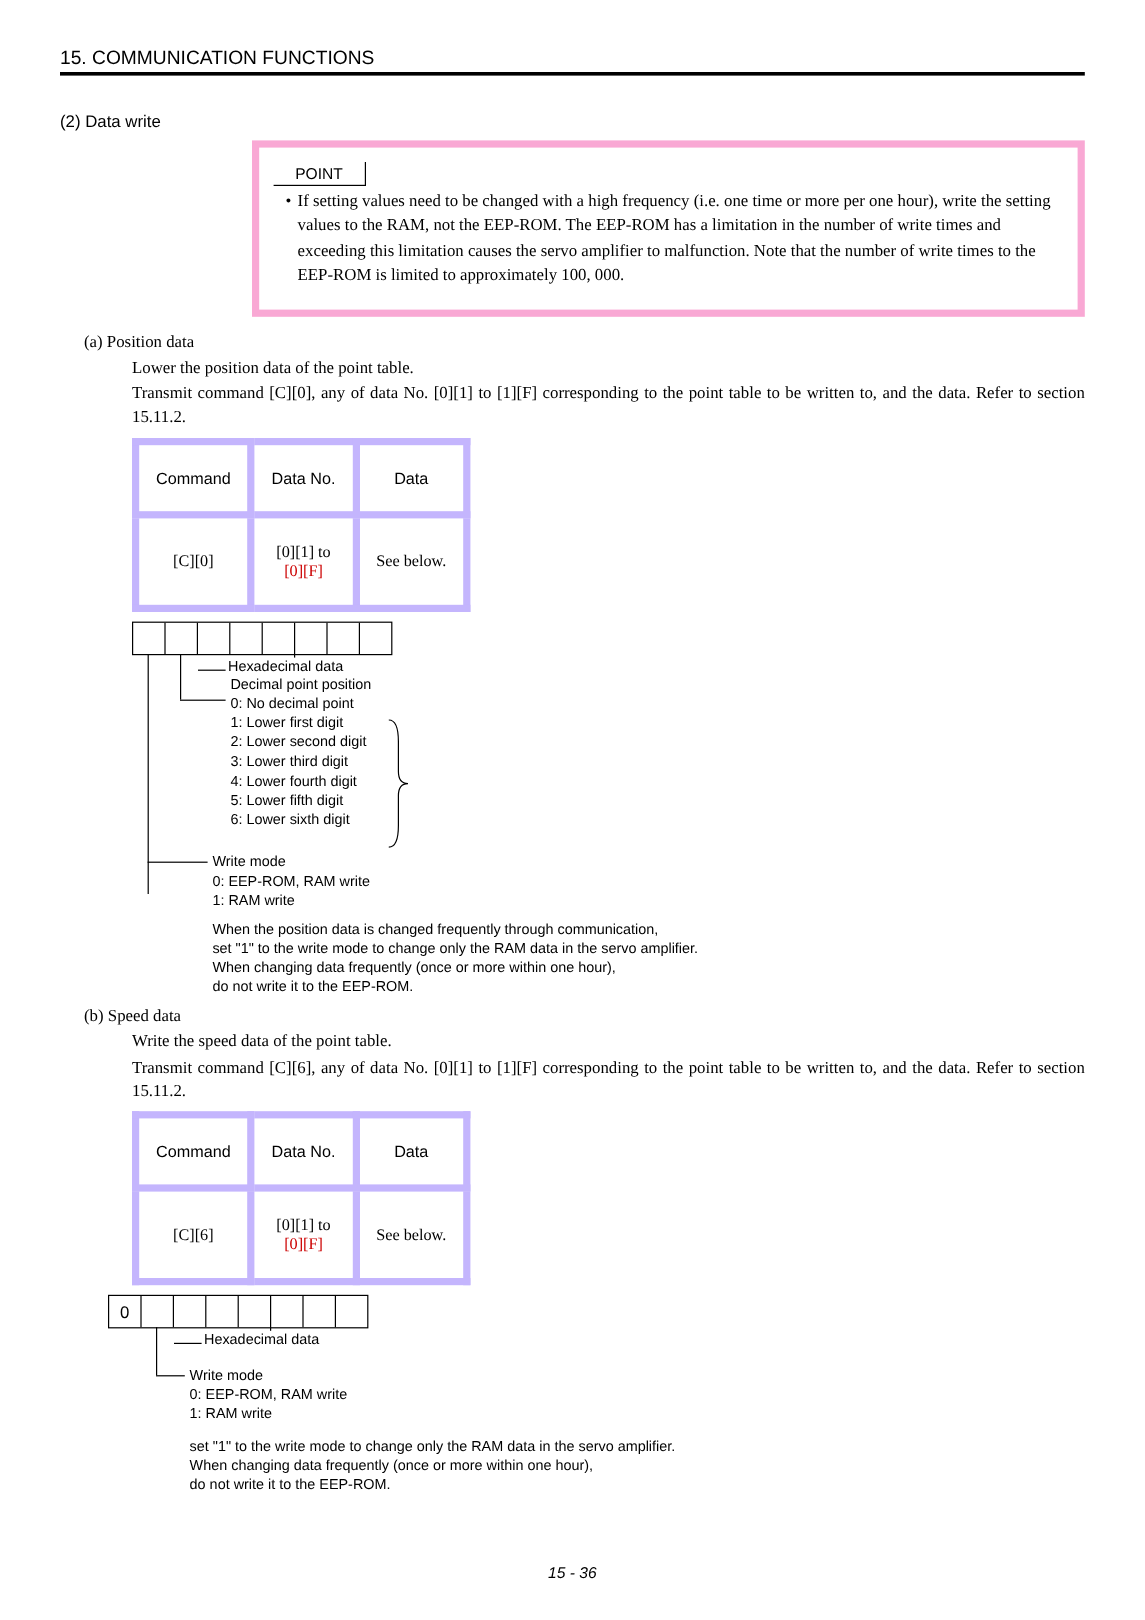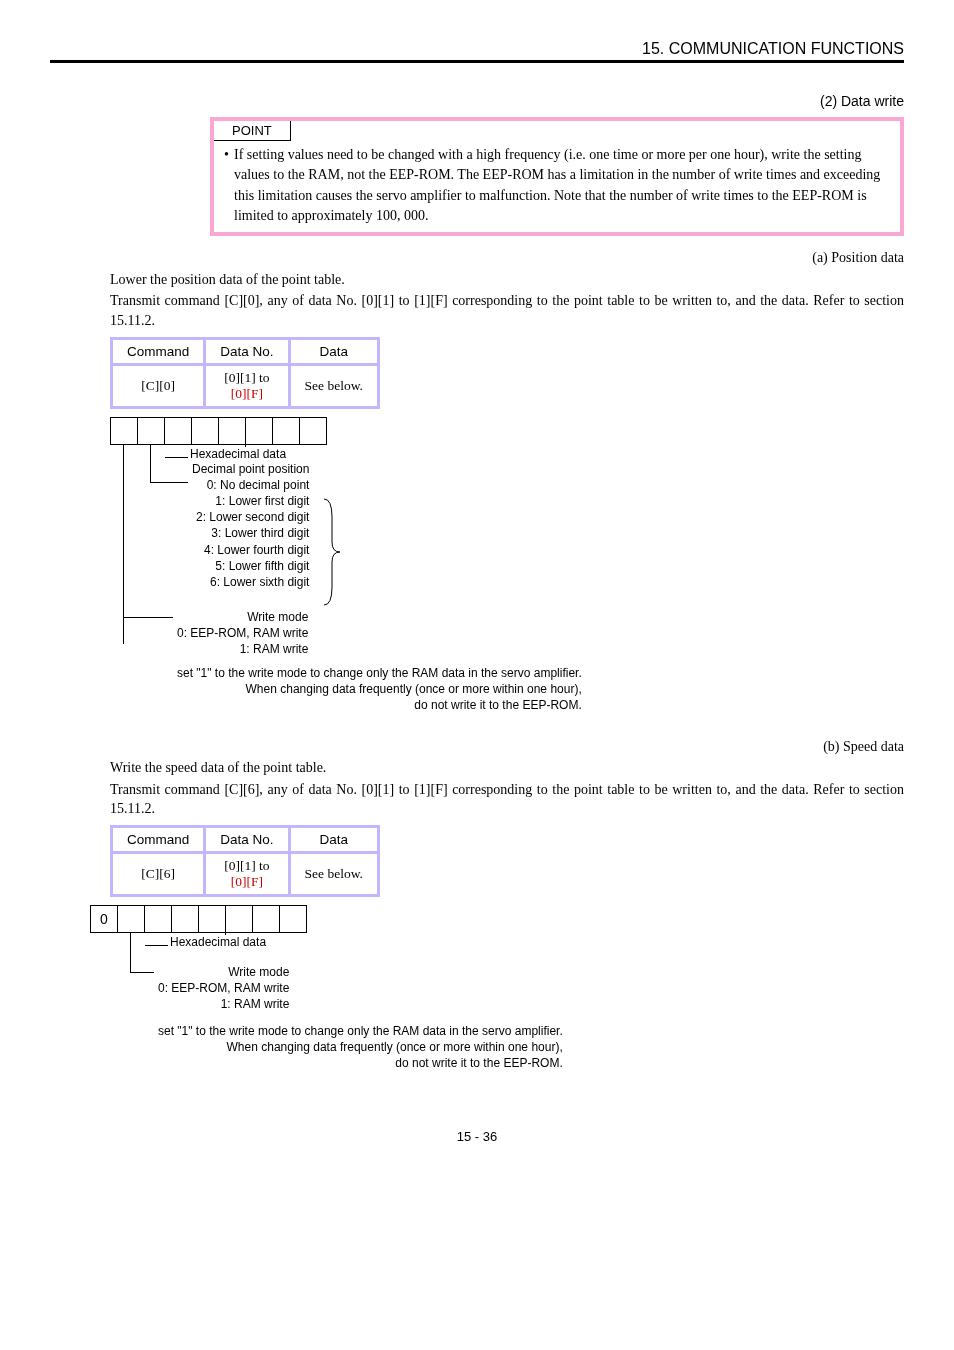--- a/index.html
+++ b/index.html
@@ -7,40 +7,39 @@
     font-size: 14px;
     color: #000;
     background: #fff;
     margin: 0;
     padding: 40px 50px;
     width: 954px;
     box-sizing: border-box;
   }
   .sans {
     font-family: Arial, Helvetica, sans-serif;
-    text-align: right;
   }
   .section-header {
     font-size: 16px;
     margin-bottom: 2px;
   }
   .thick-rule {
     border: none;
     border-top: 3px solid #000;
     margin: 0 0 30px 0;
   }
   .sub-heading {
     margin: 0 0 8px 0;
     font-size: 14px;
   }
   .point-box {
-    border: 4px solid #f9a8d4;
+    border: 6px solid #f9a8d4;
     margin-left: 160px;
     margin-bottom: 12px;
-    padding: 0;
+    padding: 12px;
   }
   .point-label-row {
     display: flex;
   }
   .point-label {
     border-right: 1px solid #000;
     border-bottom: 1px solid #000;
     padding: 2px 18px;
     font-size: 13px;
   }
@@ -53,33 +52,33 @@
     display: flex;
   }
   .point-body .bullet .dot {
     width: 10px;
     flex: 0 0 10px;
   }
   .para {
     margin: 2px 0;
     line-height: 1.4;
   }
-  .indent1 { margin-left: 20px; text-align: right; }
+  .indent1 { margin-left: 20px; }
   .indent2 { margin-left: 60px; }
   .justify { text-align: justify; }
 
   table.cmd {
     border-collapse: collapse;
     margin-left: 60px;
     margin-top: 6px;
     margin-bottom: 8px;
   }
   table.cmd th, table.cmd td {
-    border: 3px solid #c4b5fd;
-    padding: 4px 14px;
+    border: 6px solid #c4b5fd;
+    padding: 20px 14px;
     text-align: center;
     font-weight: normal;
     font-size: 13.5px;
   }
   table.cmd th { font-family: Arial, sans-serif; }
 
   .diagram {
     margin-left: 60px;
     position: relative;
   }
@@ -104,20 +103,21 @@
     font-family: Arial, sans-serif;
     font-size: 12px;
     line-height: 1.35;
     width: 330px;
   }
   .page-num {
     text-align: center;
     font-family: Arial, sans-serif;
     font-size: 13px;
     margin-top: 24px;
+    font-style: italic;
   }
 </style>
 </head>
 <body>
 
 <div class="section-header sans">15. COMMUNICATION FUNCTIONS</div>
 <hr class="thick-rule">
 
 <div class="sub-heading sans">(2) Data write</div>
 
@@ -193,20 +193,21 @@
   </div>
 
   <div style="position:absolute;left:13px;top:200px;width:50px;border-top:1px solid #000;"></div>
   <div class="sans" style="position:absolute;left:67px;top:192px;font-size:12px;line-height:1.35;">
     <div class="title">Write mode</div>
     <div class="item">0: EEP-ROM, RAM write</div>
     <div class="item">1: RAM write</div>
   </div>
 
   <div class="sans" style="position:absolute;left:67px;top:248px;font-size:12px;line-height:1.35;">
+    <div>When the position data is changed frequently through communication,</div>
     <div>set "1" to the write mode to change only the RAM data in the servo amplifier.</div>
     <div>When changing data frequently (once or more within one hour),</div>
     <div>do not write it to the EEP-ROM.</div>
   </div>
 </div>
 
 <div class="para indent1" style="margin-top:20px;">(b) Speed data</div>
 <div class="para indent2">Write the speed data of the point table.</div>
 <div class="para indent2 justify">Transmit command [C][6], any of data No. [0][1] to [1][F] corresponding to the point table to be written to, and the data. Refer to section 15.11.2.</div>
 

